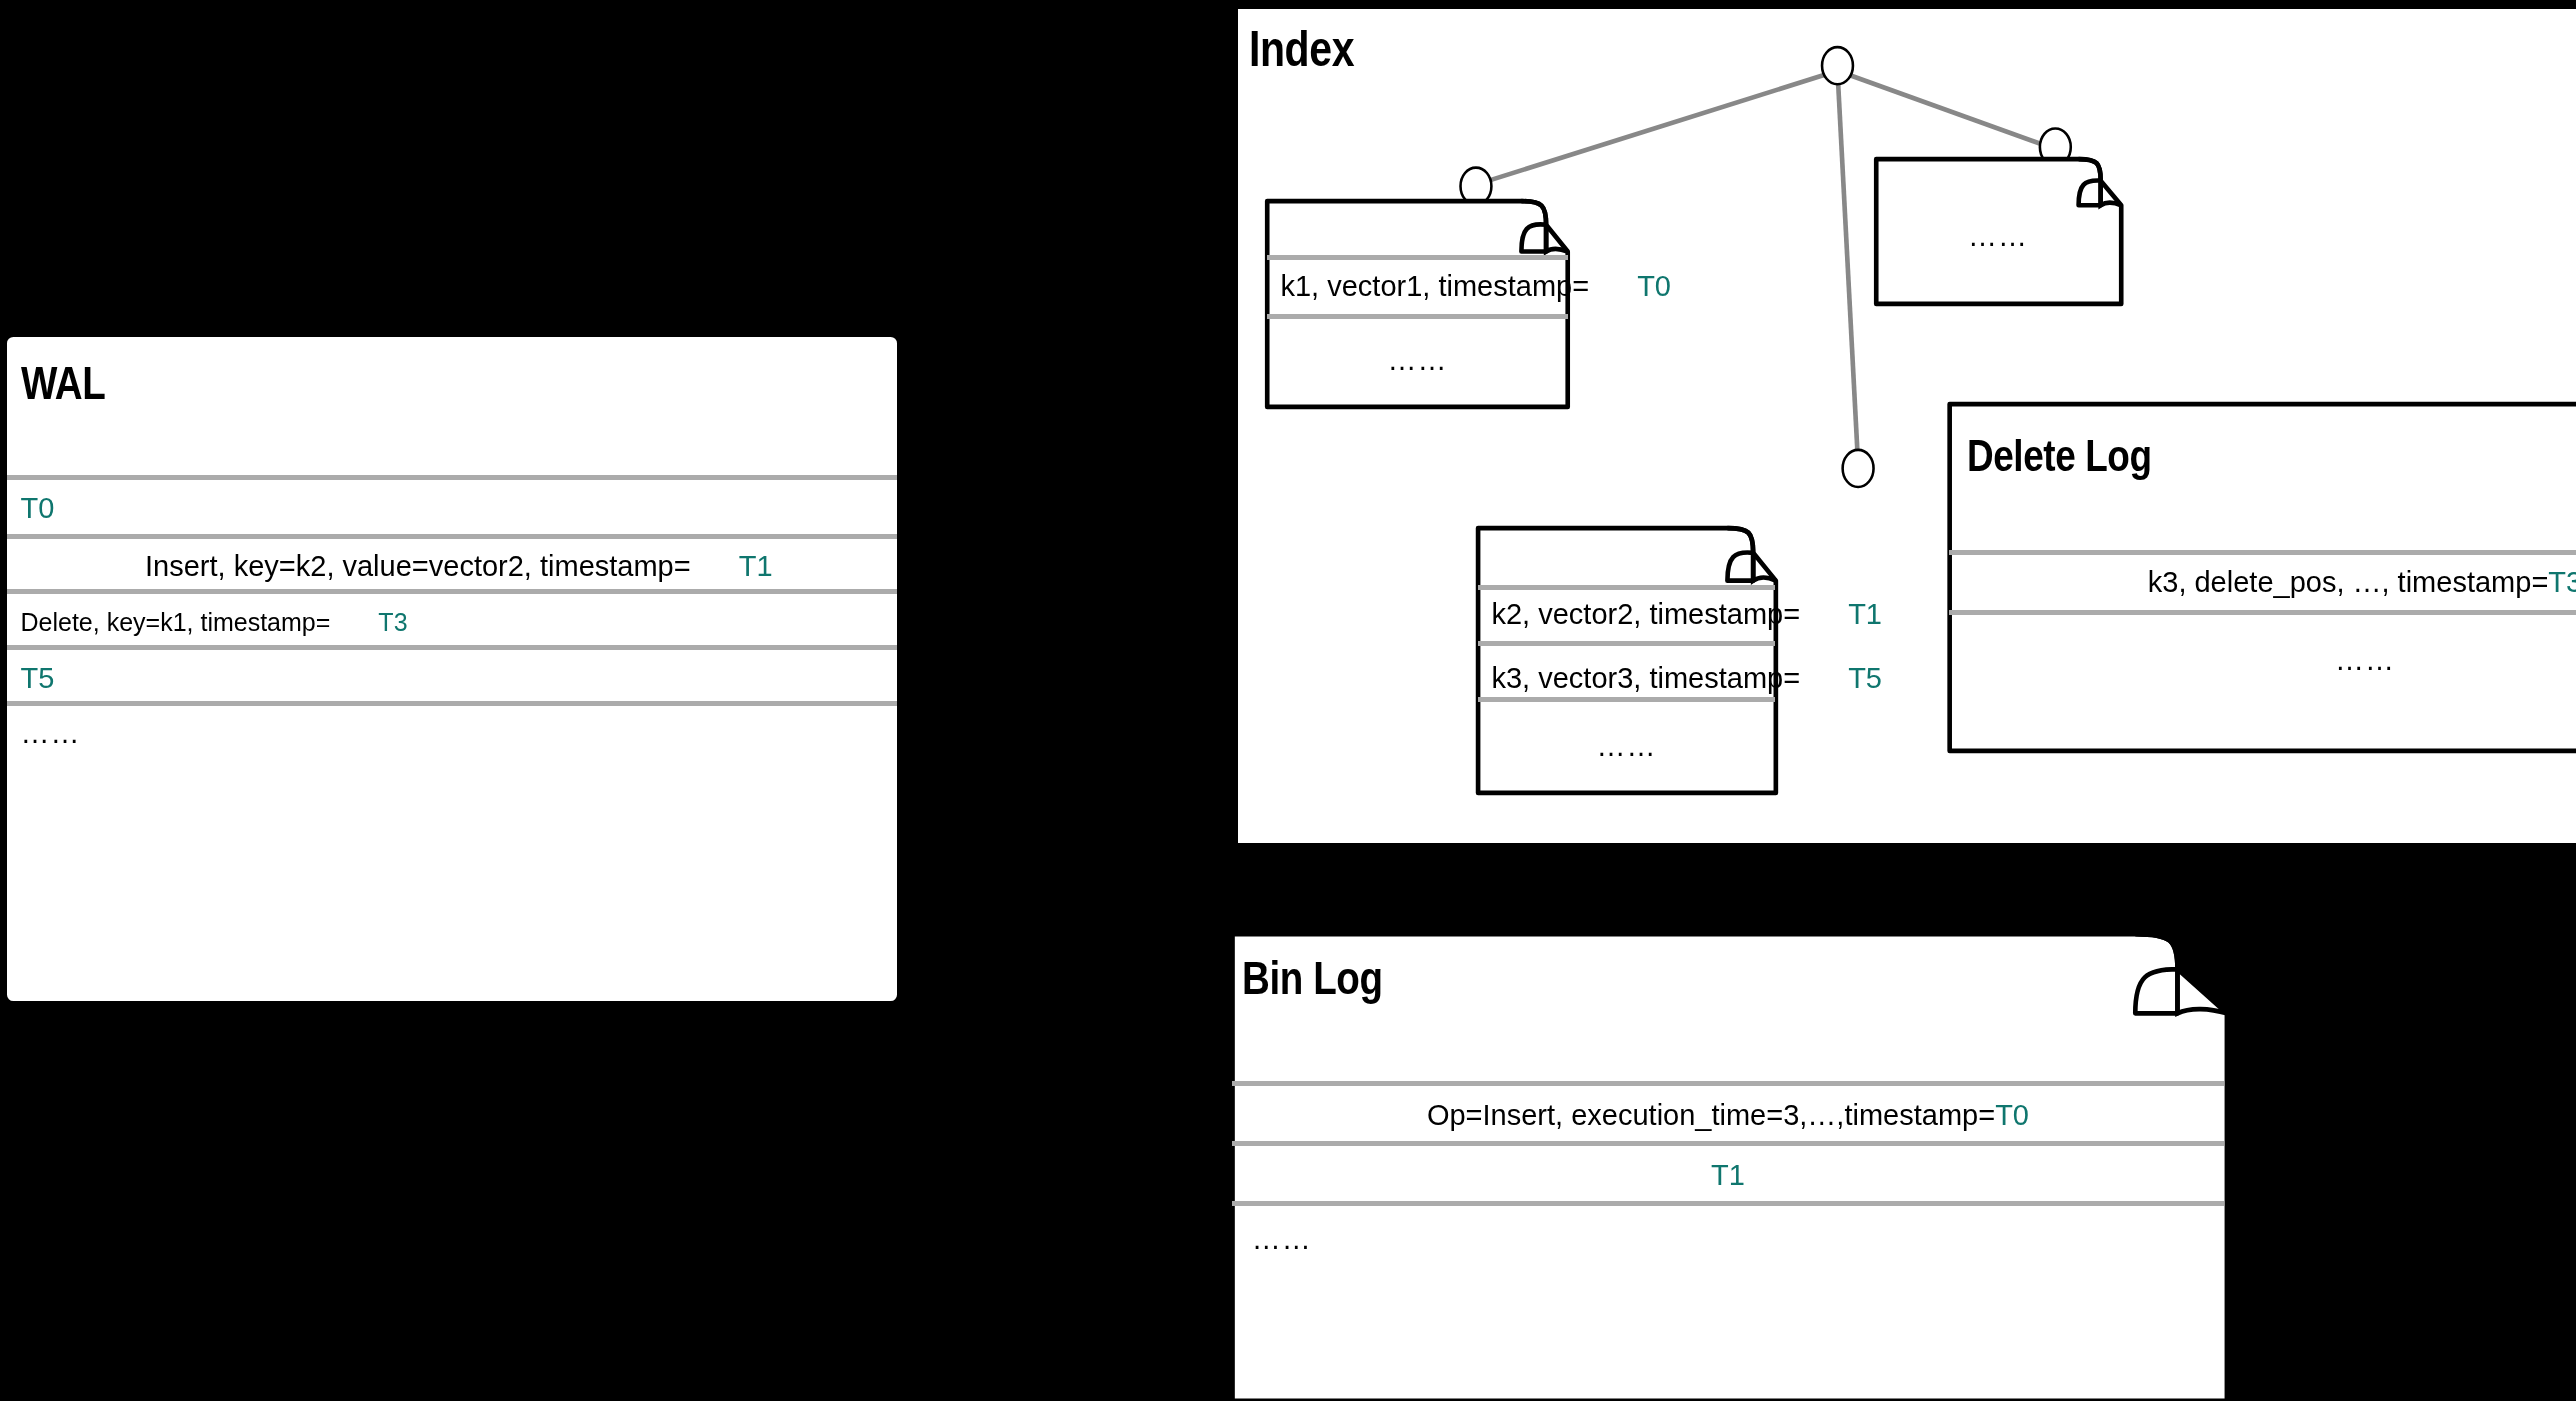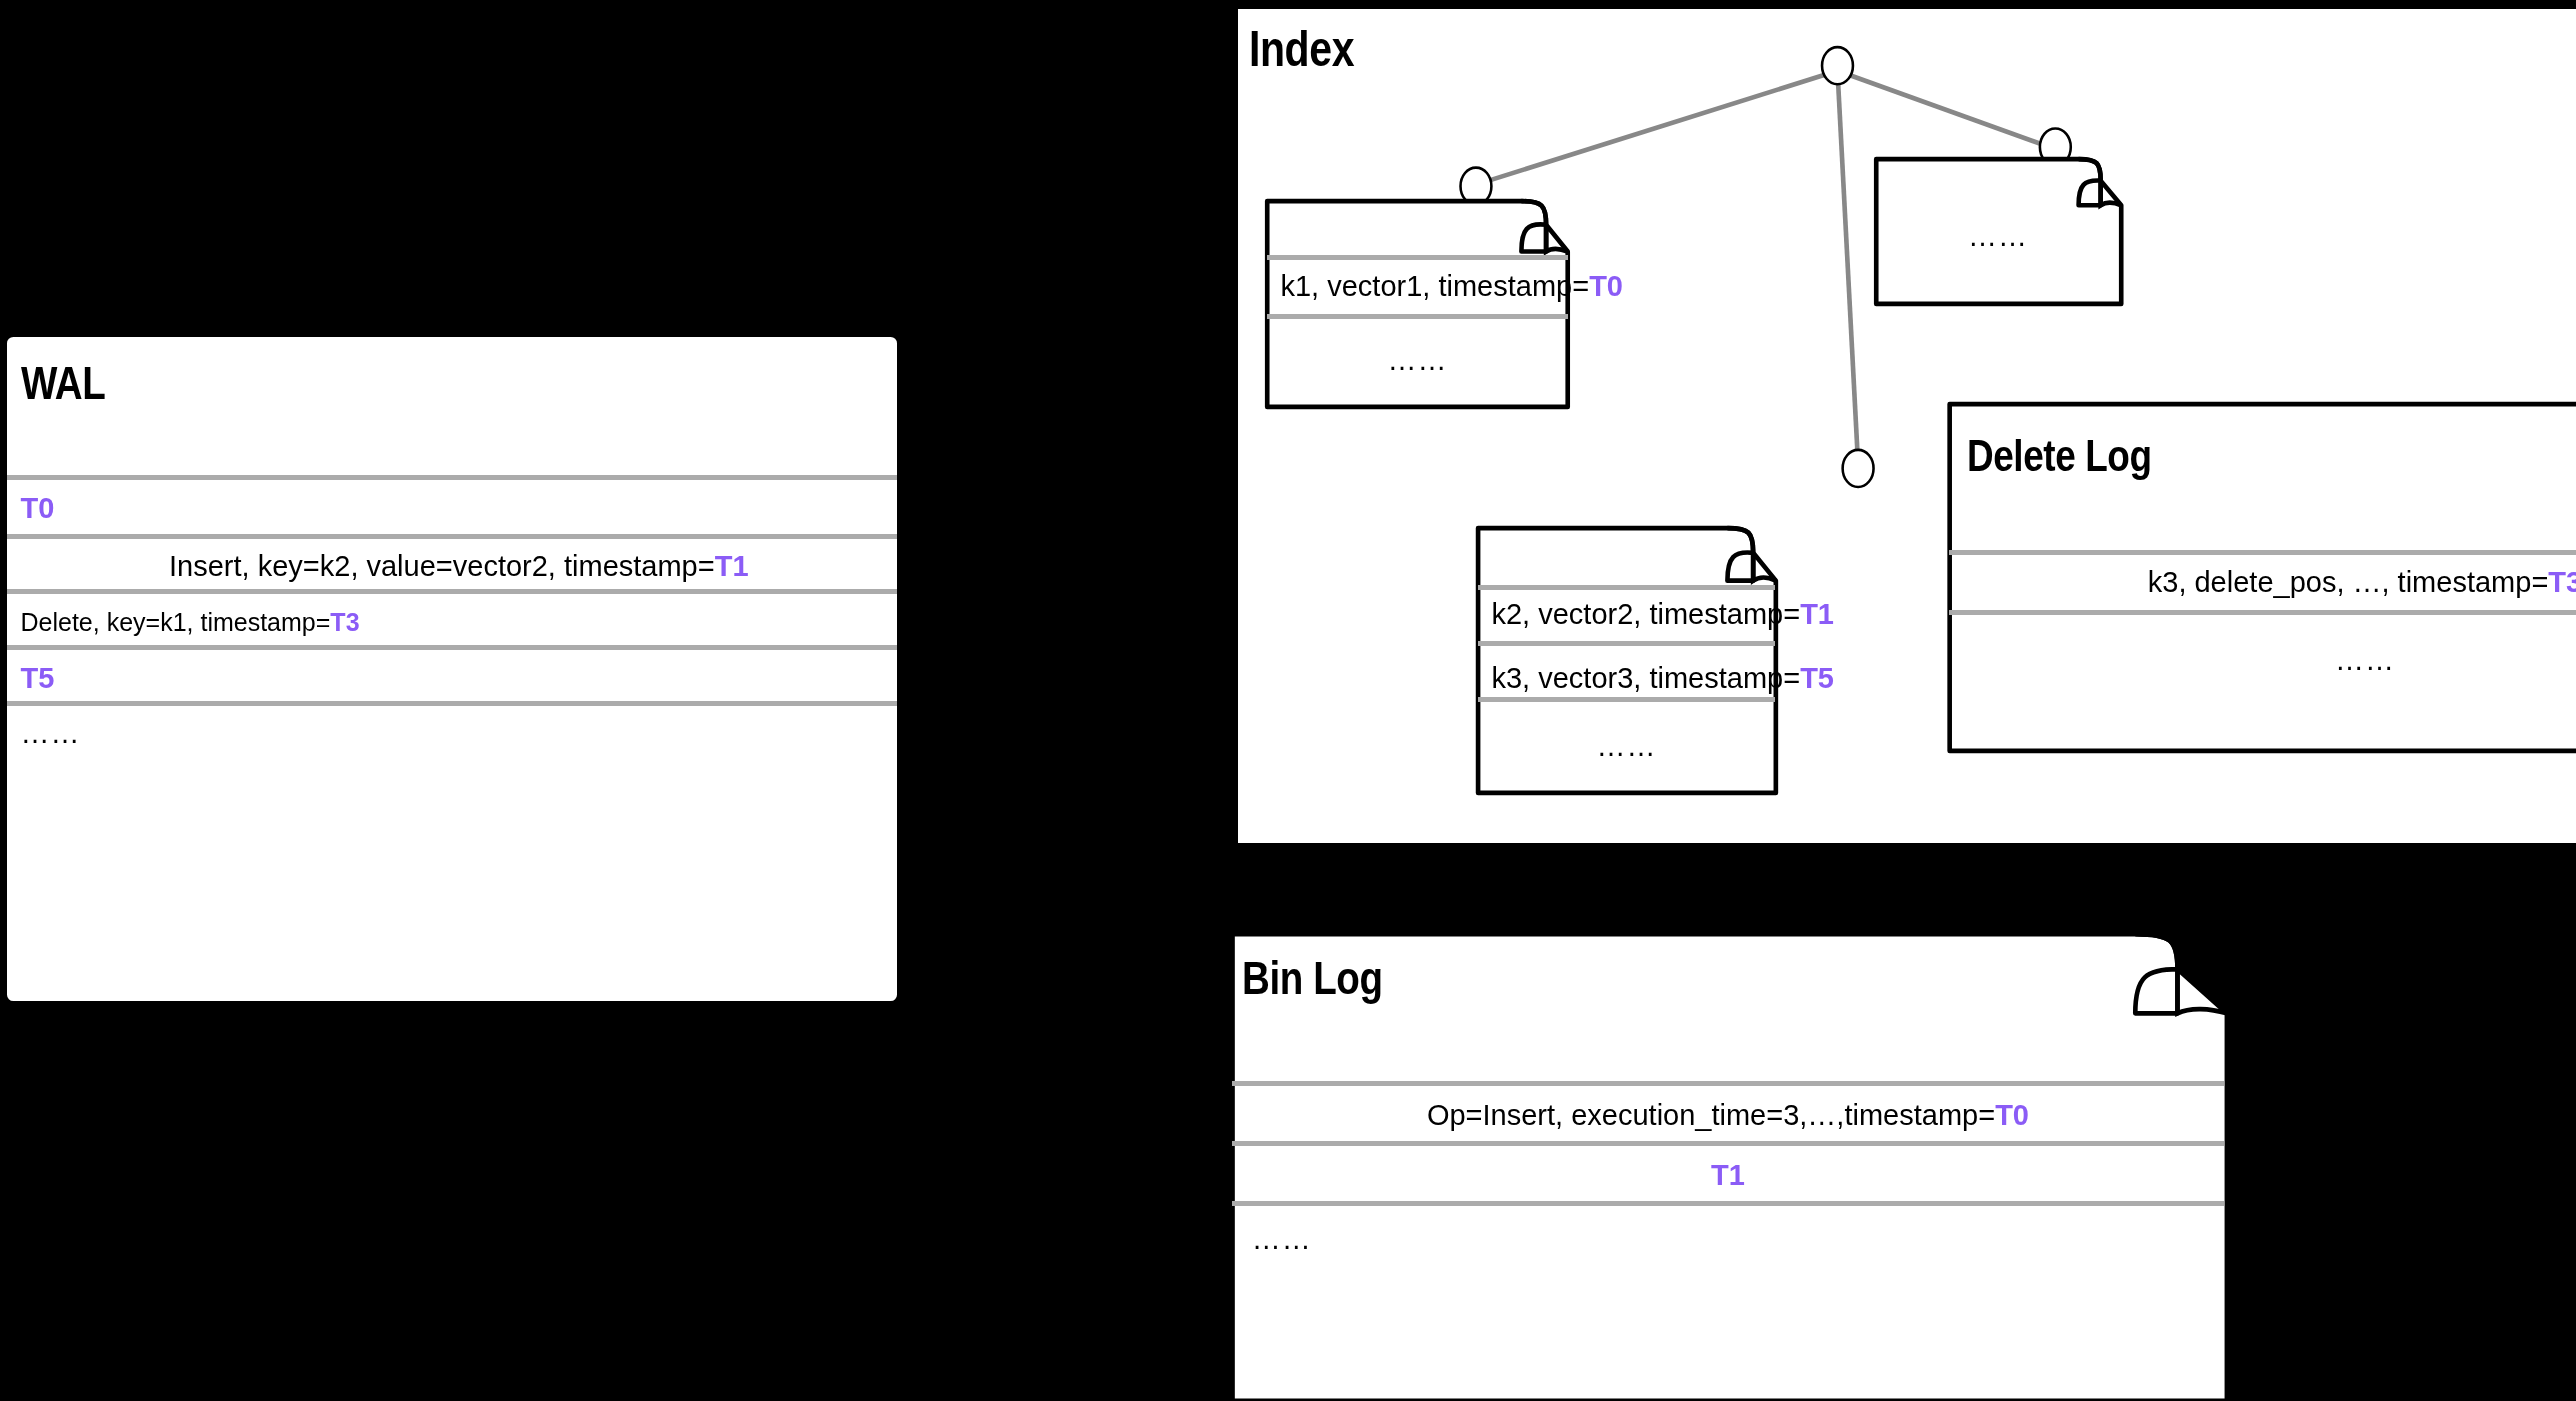--- a/index.html
+++ b/index.html
@@ -44,38 +44,38 @@
     color: #000000;
     white-space: nowrap;
   }
   .divider {
     position: absolute;
     left: 0; right: 0;
     height: 4.6px;
     background: #ababab;
   }
   .row-text { display: inline-block; }
-  .ts { color: #8b5cf6; font-weight: bold; }
+  .ts { color: #0f766e; font-weight: normal; }
   .ellipsis { letter-spacing: 1px; }
 
   
   .doc { position: absolute; }
   .doc svg { position: absolute; left: 0; top: 0; overflow: visible; }
   .doc .content {
     position: absolute;
     left: 0; top: 0;
     width: 100%; height: 100%;
     pointer-events: none;
   }
 
   
   .tree-svg { position: absolute; left: 0; top: 0; overflow: visible; }
 
   .center { justify-content: center; }
-  .left-pad { padding-left: 13.4px; }
+  .left-pad { padding-left: 13.4px; gap: 48px; }
 </style>
 </head>
 <body>
 
 <div id="stage">
 
   <div class="panel panel-rounded" style="left:4.1px; top:334px; width:896px; height:670px;">
     <div class="title" style="left:14.4px; top:17.5px; font-size:47px;">WAL</div>
 
     <div class="divider" style="top:138px;"></div>

